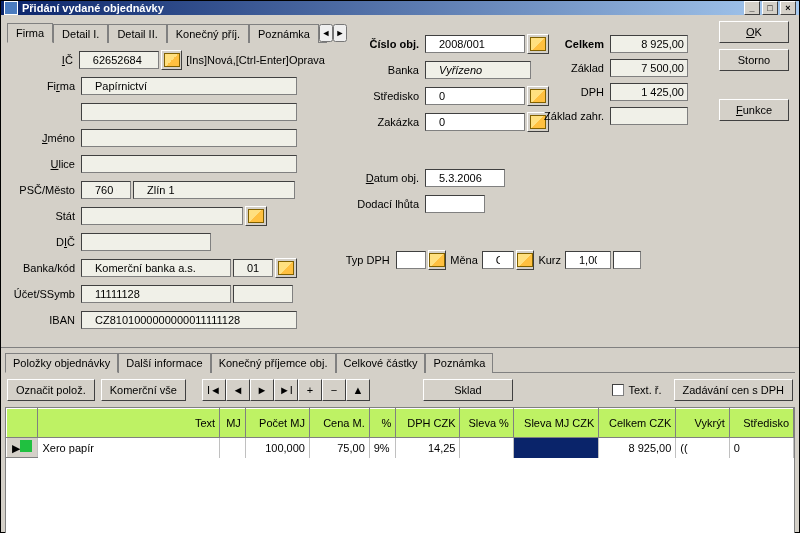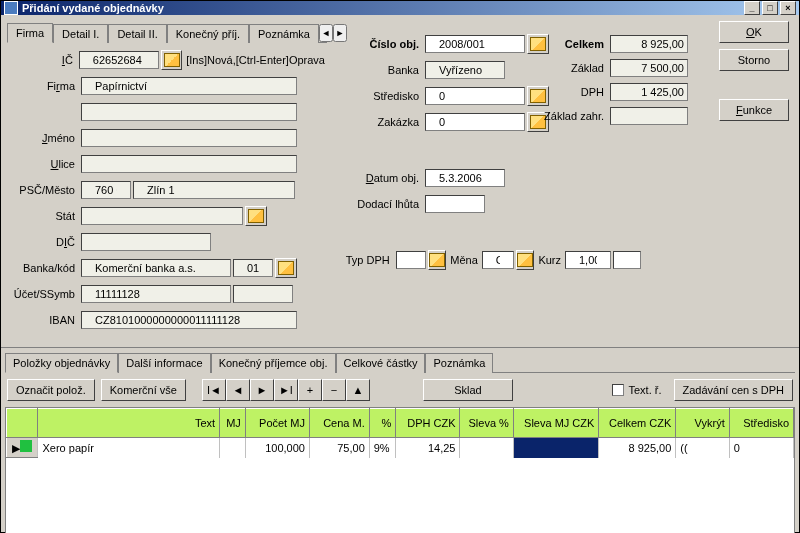--- a/index.html
+++ b/index.html
@@ -137,21 +137,21 @@
 
     <div class="mid-col">
       <div class="form-grid" style="padding-top:12px">
         <div class="form-row">
           <div class="form-label" style="width:80px"><b>Číslo obj.</b></div>
           <input class="form-input white" style="width: 100px;" value="2008/001">
           <button class="icon-btn"></button>
         </div>
         <div class="form-row">
           <div class="form-label" style="width:80px">Banka</div>
-          <input class="form-input" style="width: 80px;" value="Vyřízeno">
+          <input class="form-input" style="width: 106px; font-style: italic;" value="Vyřízeno">
         </div>
         <div class="form-row">
           <div class="form-label" style="width:80px">Středisko</div>
           <input class="form-input white" style="width: 100px;" value="0">
           <button class="icon-btn"></button>
         </div>
         <div class="form-row">
           <div class="form-label" style="width:80px">Zakázka</div>
           <input class="form-input white" style="width: 100px;" value="0">
           <button class="icon-btn"></button>

